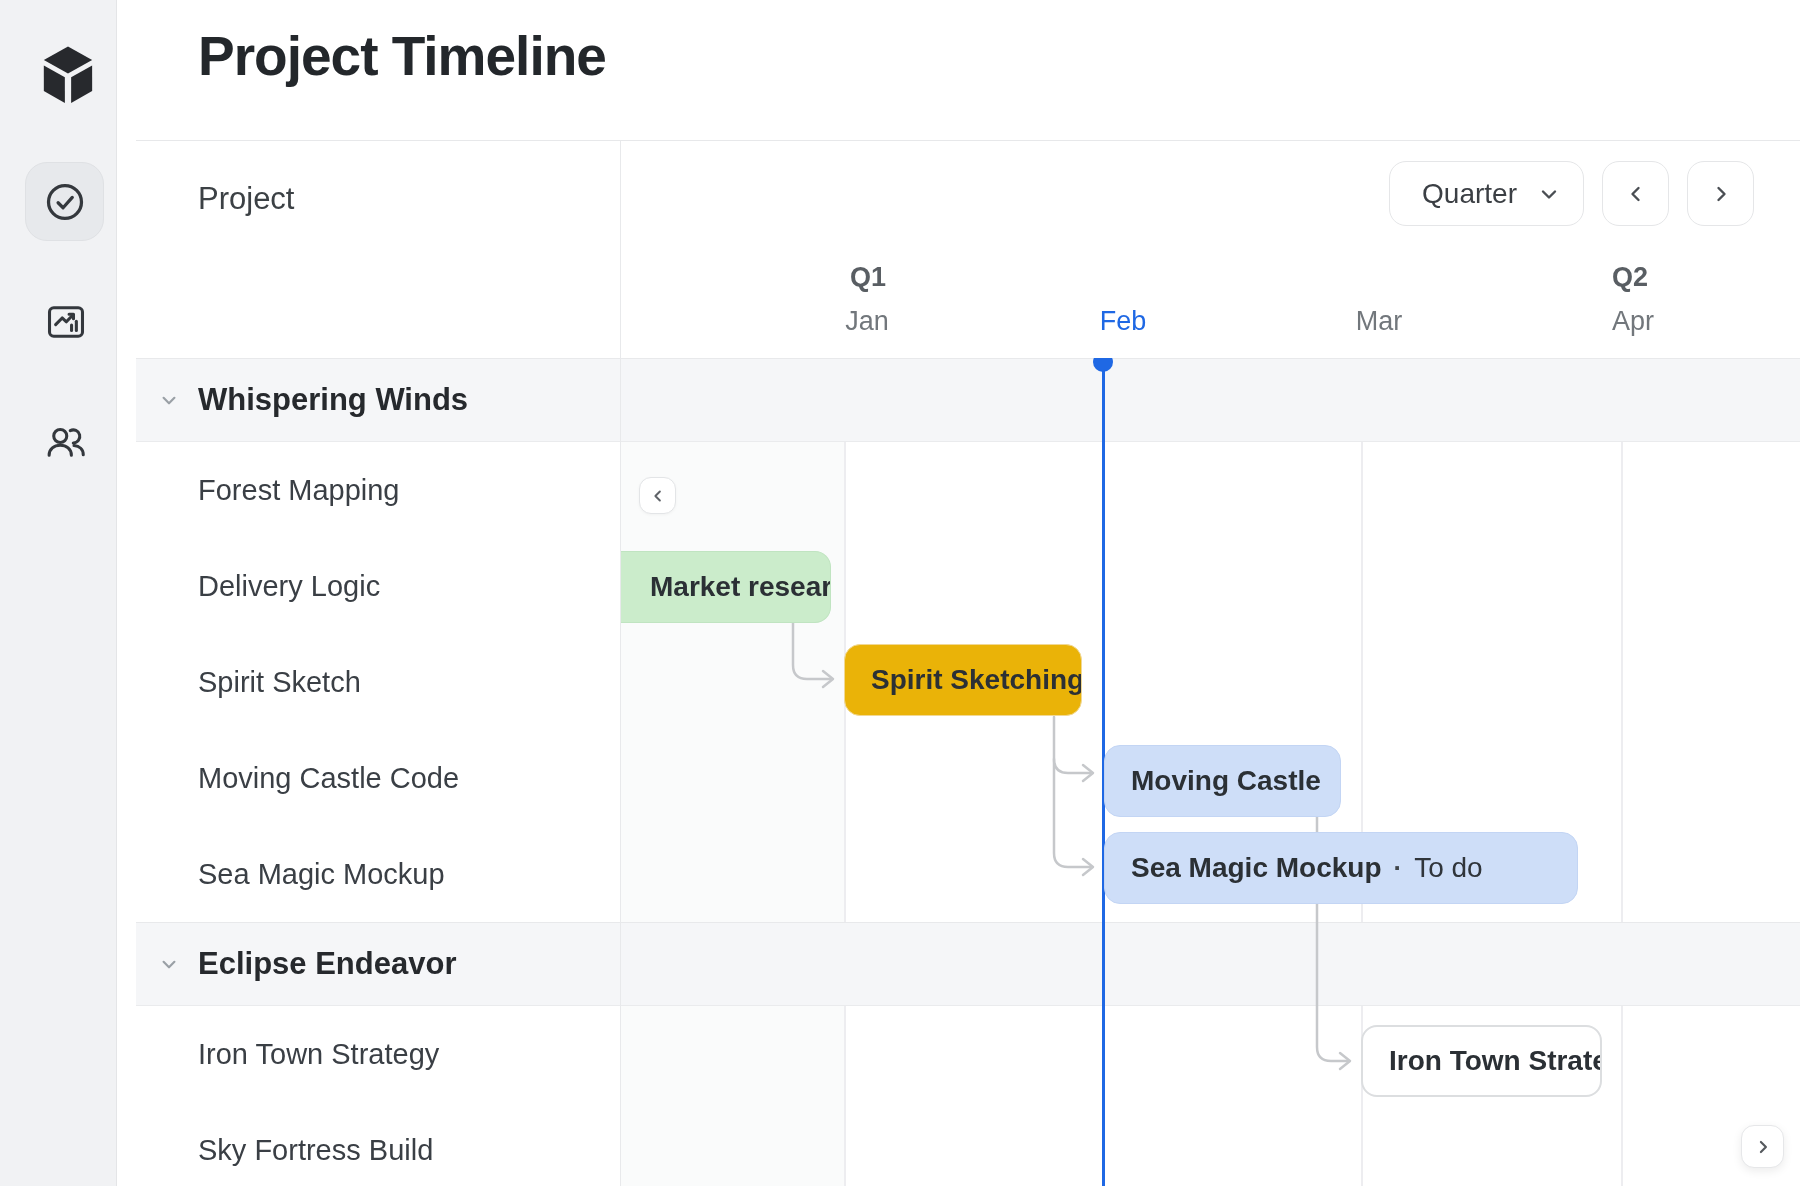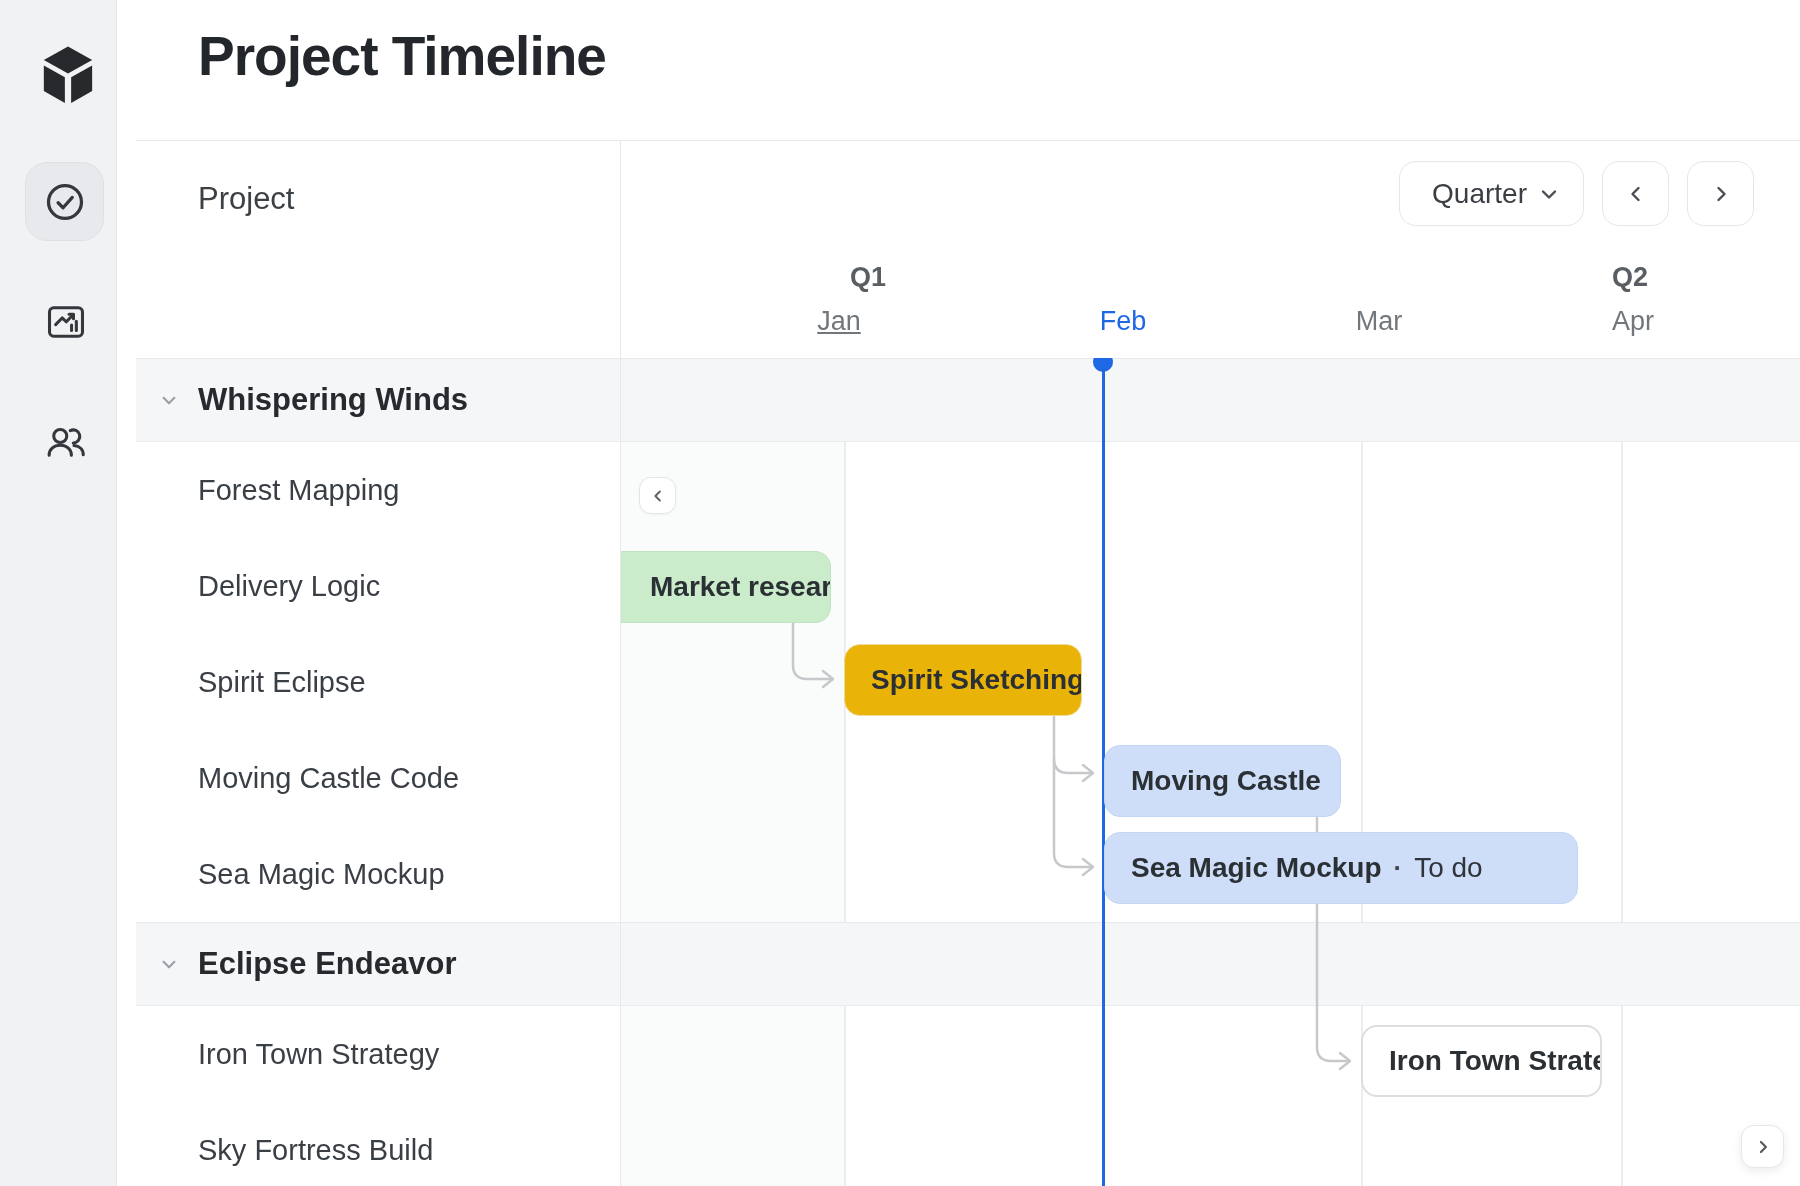--- a/index.html
+++ b/index.html
@@ -32,21 +32,21 @@
 
   .w-header { position:absolute; left:0; top:0; width:1664px; height:217px; background:#fff; }
   .panel-title { position:absolute; left:62px; top:32px; font-size:31px; color:#3c4145;
                  line-height:52px; }
   .panel-title b { font-weight:700; color:#2b2f33; display:block; }
 
   .toolbar { position:absolute; right:46px; top:20px; display:flex; gap:18px; z-index:8; }
   .btn { background:#fff; border:1px solid #e5e6e8; border-radius:17px; height:65px;
          display:flex; align-items:center; justify-content:center; color:#3b3f44;
          font-size:28px; cursor:pointer; }
-  .btn.range { padding:0 22px 0 32px; gap:10px; }
+  .btn.range { padding:0 22px 0 32px; gap:20px; }
   .btn.nav { width:67px; }
   .btn svg { width:24px; height:24px; stroke:#4a4e53; }
 
   .quarter-label { position:absolute; top:121px; transform:translateX(-50%);
                    font-size:27px; font-weight:600; color:#595e63; }
   .month-label { position:absolute; top:165px; transform:translateX(-50%);
                  font-size:27px; color:#72777c; }
   .month-label.active { color:#1f68e4; }
 
   
@@ -156,21 +156,21 @@
         <div class="btn nav">
           <svg viewBox="0 0 24 24" fill="none" stroke-width="2.4" stroke-linecap="round" stroke-linejoin="round">
             <path d="M9.5 6 L15.5 12 L9.5 18"></path>
           </svg>
         </div>
       </div>
 
       <div id="time-axis">
           <span class="quarter-label" style="left: 724px; margin-left: 8px;">Q1</span>
           <span class="quarter-label" style="left: 1494px;">Q2</span>
-          <span class="month-label" style="left: 703px; text-decoration: underline;">Jan</span>
+          <span class="month-label" style="left: 731px;">Jan</span>
           <span class="month-label active" style="left: 987px;">Feb</span>
           <span class="month-label" style="left: 1243px;">Mar</span>
           <span class="month-label" style="left: 1497px;">Apr</span>
         </div>
     </div>
 
     <div class="chart">
       <div class="dec-shade"></div>
       <div class="gridline" style="left:708px"></div>
       <div class="gridline" style="left:1225px"></div>
@@ -183,21 +183,21 @@
             </svg>
             <span class="gname">Whispering Winds</span>
           </div>
           <div class="task-row">
             <span>Forest Mapping</span>
           </div>
           <div class="task-row">
             <span>Delivery Logic</span>
           </div>
           <div class="task-row">
-            <span>Spirit Eclipse</span>
+            <span>Spirit Sketch</span>
           </div>
           <div class="task-row">
             <span>Moving Castle Code</span>
           </div>
           <div class="task-row">
             <span>Sea Magic Mockup</span>
           </div>
           <div class="group-band">
             <svg viewBox="0 0 24 24" fill="none" stroke-width="2" stroke-linecap="round" stroke-linejoin="round">
               <path d="M7 10 L12 15 L17 10"></path>

